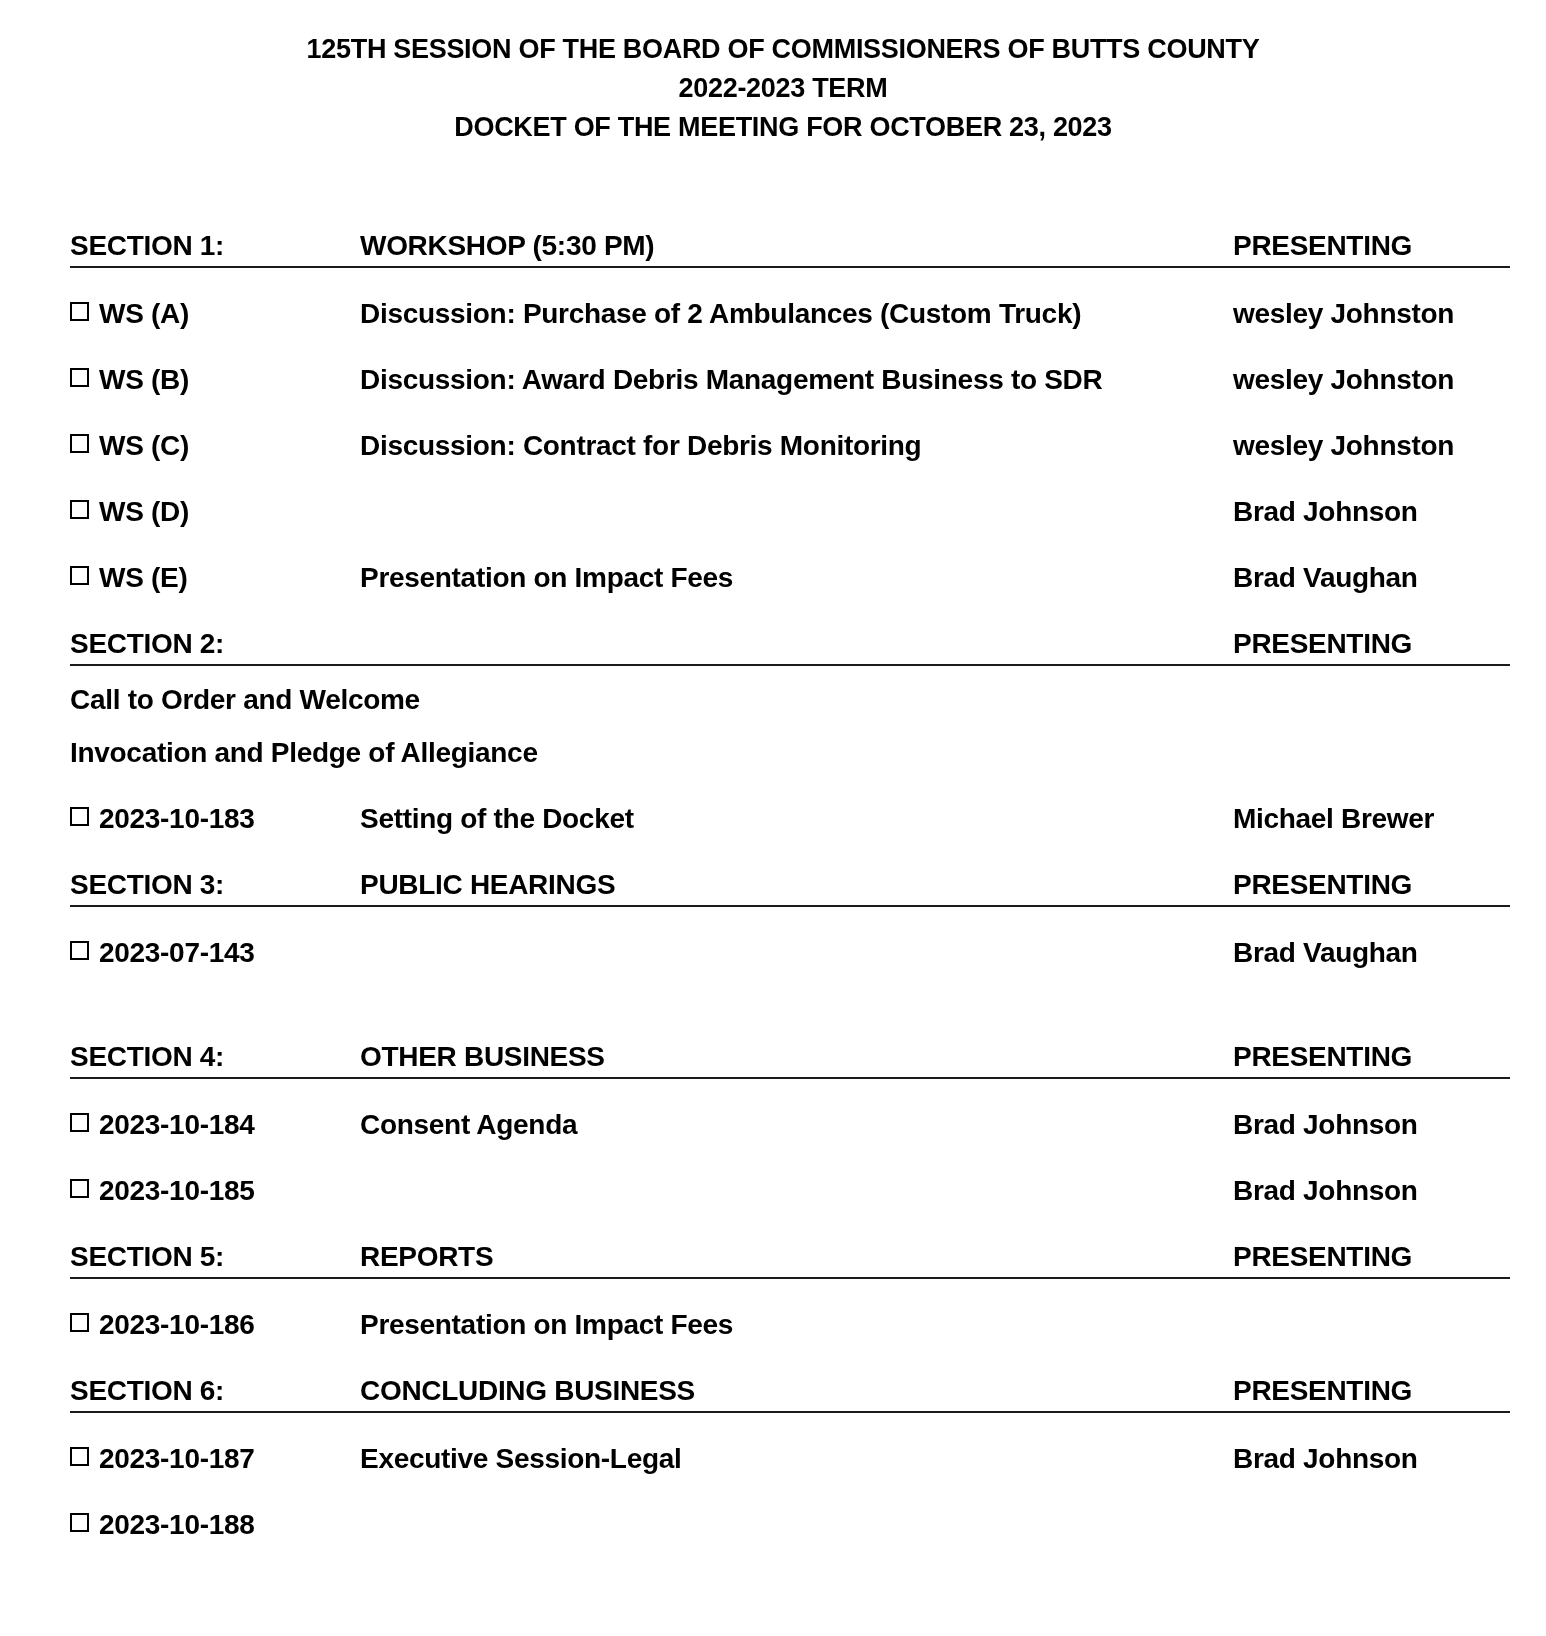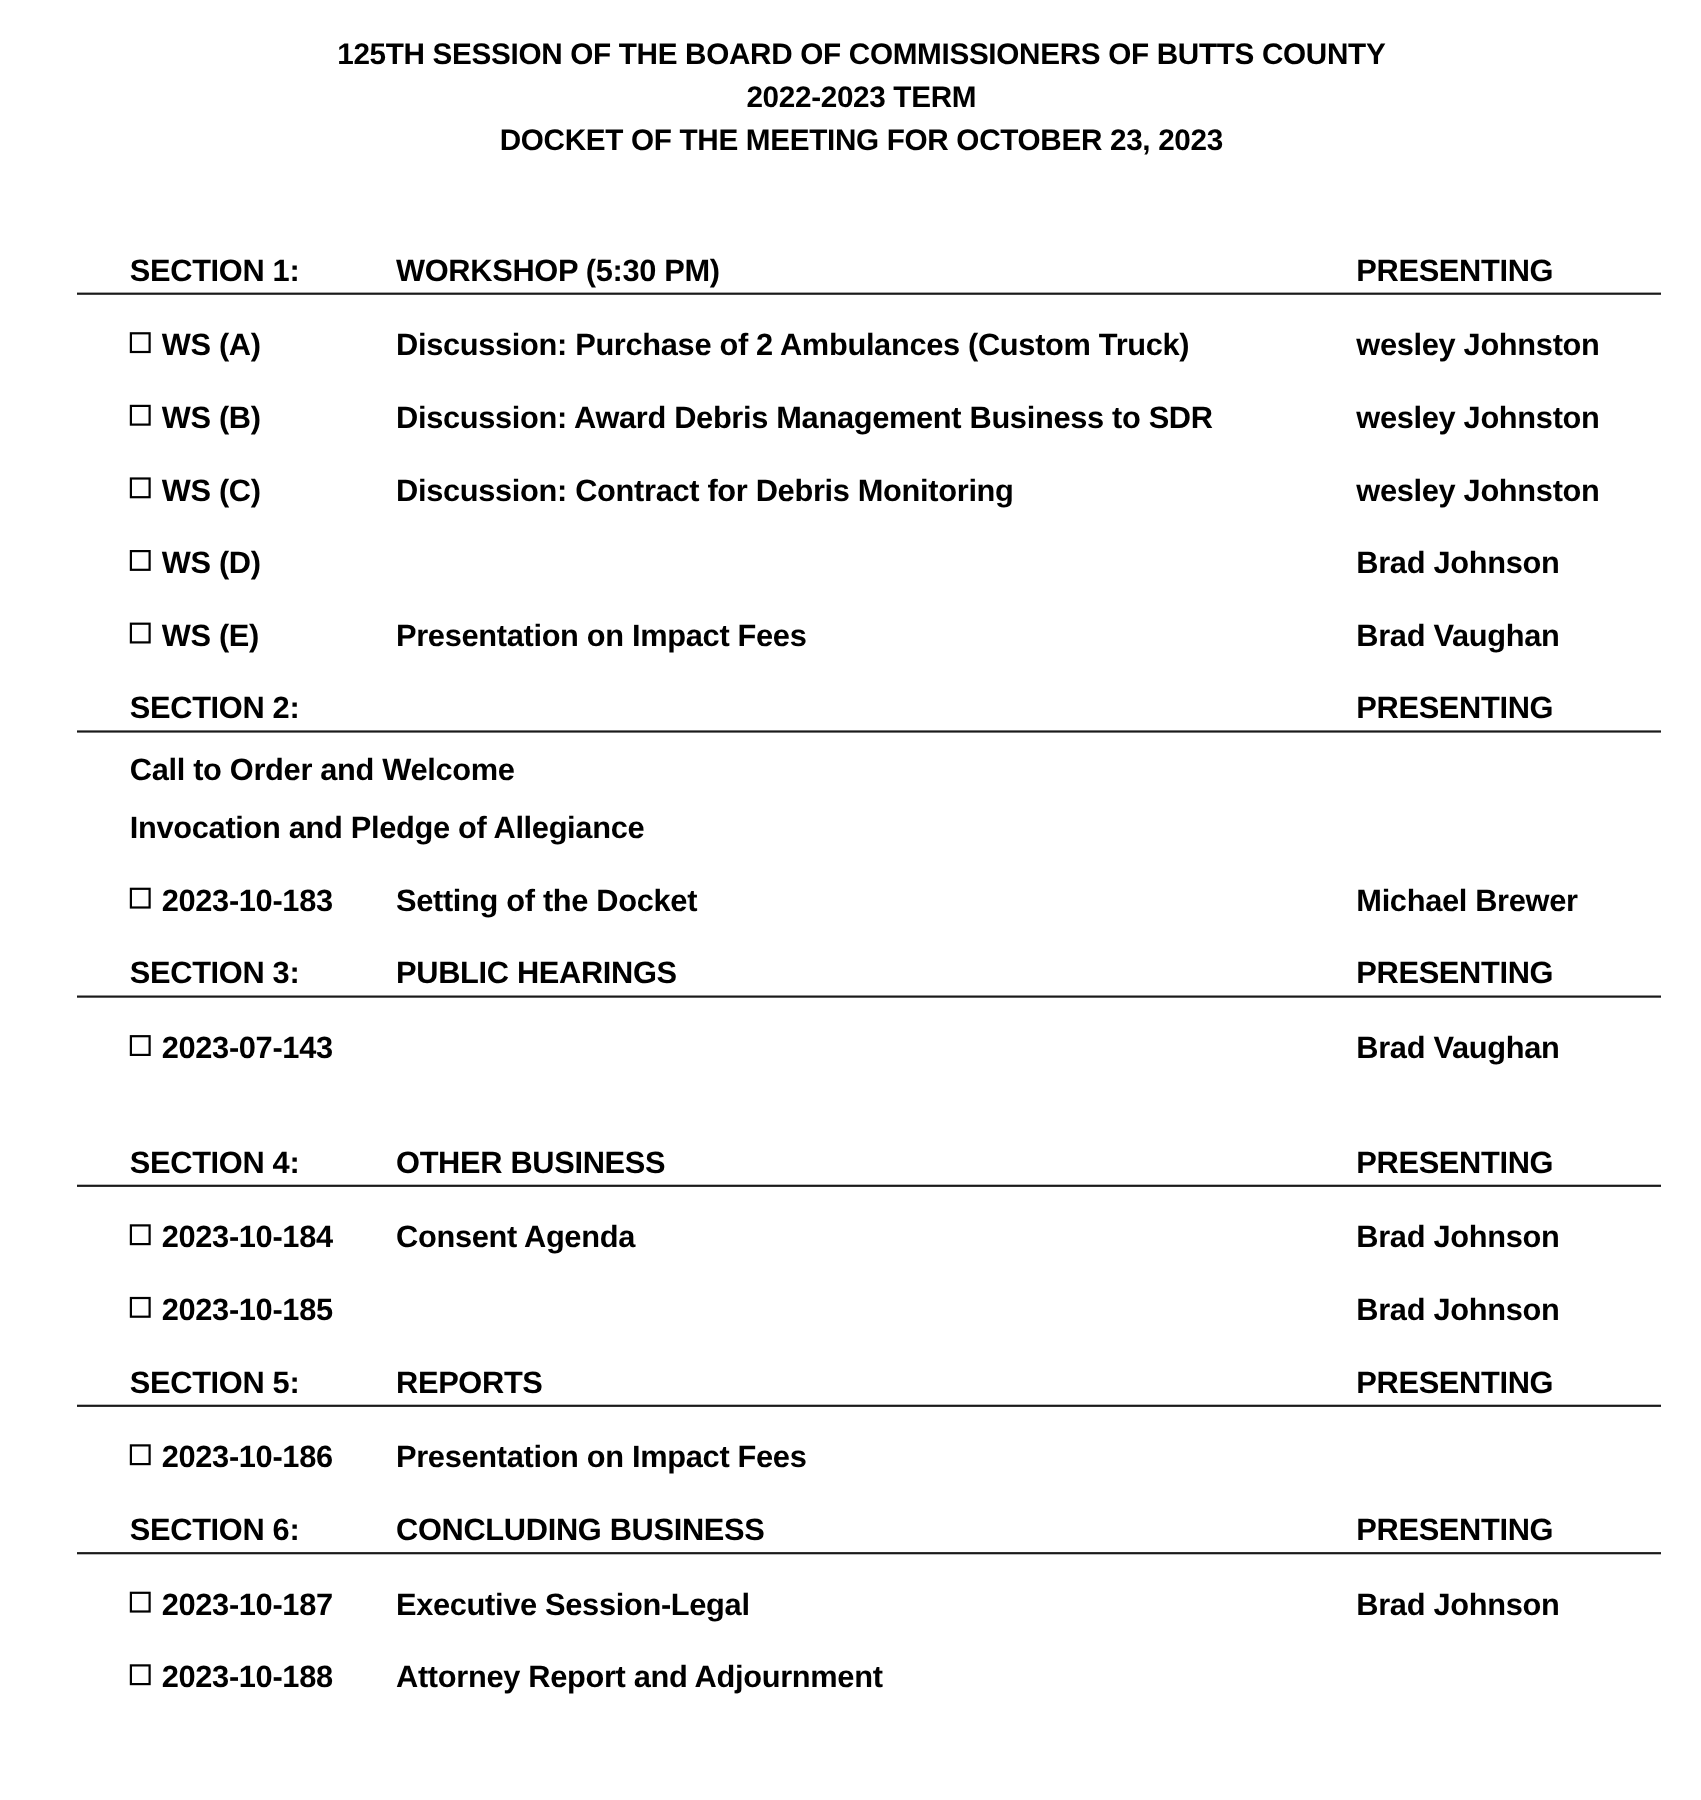--- a/index.html
+++ b/index.html
@@ -4,21 +4,21 @@
   <style>
     html, body { margin: 0; padding: 0; background: #ffffff; }
     body {
       width: 1546px; height: 1636px; position: relative; overflow: hidden;
       font-family: "Liberation Sans", sans-serif; color: #000000; font-weight: bold;
     }
     .header { position: absolute; left: 0; top: 30px; width: 1566px; text-align: center; }
     .header div { font-size: 27px; line-height: 39px; letter-spacing: -0.3px; }
     .row { position: absolute; left: 70px; width: 1440px; height: 40px; font-size: 28px; }
     .row span { position: absolute; top: 0; white-space: nowrap; letter-spacing: -0.3px; }
-    .c1 { left: 0; margin-left: 48px; }
+    .c1 { left: 0; }
     .c2 { left: 290px; text-align: right; }
     .c3 { left: 1163px; }
     .sec { border-bottom: 2px solid #1a1a1a; height: 36px; }
     .chk { display: inline-block; width: 15px; height: 15px; border: 2px solid #000; margin-right: 10px; vertical-align: 2px; background: #fff; }
     .wrap { white-space: normal !important; width: 720px; line-height: 40px; }
   </style>
 </head>
 <body>
 
 <div class="header">
@@ -114,15 +114,14 @@
   <span class="c2">CONCLUDING BUSINESS</span>
   <span class="c3">PRESENTING</span>
 </div>
 <div class="row" style="top:1443px">
   <span class="c1"><i class="chk"></i><b>2023-10-187</b></span>
   <span class="c2">Executive Session-Legal</span>
   <span class="c3">Brad Johnson</span>
 </div>
 <div class="row" style="top:1509px">
   <span class="c1"><i class="chk"></i><b>2023-10-188</b></span>
-  <span class="c2">Attorney Report and Adjournment</span>
   <span class="c3"></span>
 </div>
 
 </body></html>

